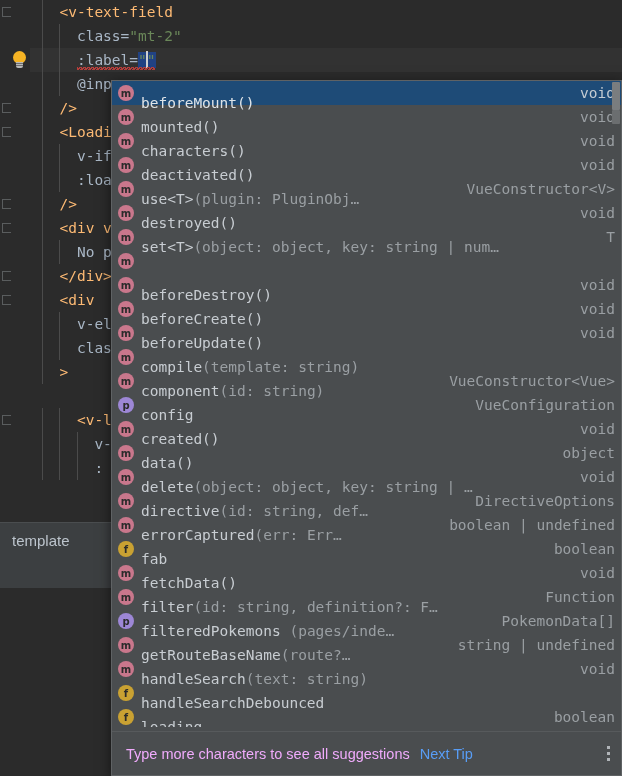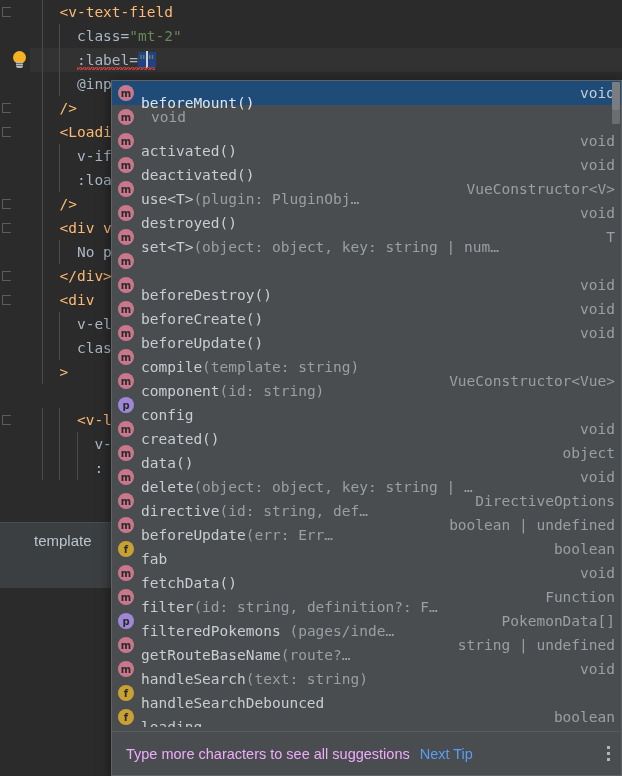--- a/index.html
+++ b/index.html
@@ -106,21 +106,21 @@
     left: 0; top: 522px;
     width: 622px; height: 36px;
     background: #3c3f41;
     border-top: 1px solid #4a4d4f;
     display: flex; align-items: center;
   }
   .breadcrumb-item {
     color: #bcc4cc;
     font-family: "Liberation Sans", sans-serif;
     font-size: 15px;
-    padding-left: 34px;
+    padding-left: 12px;
   }
   .below-breadcrumb {
     position: absolute;
     left: 0; top: 558px;
     width: 622px; height: 30px;
     background: #3c3f41;
   }
   .below-breadcrumb2 {
     position: absolute;
     left: 0; top: 588px;
@@ -258,25 +258,26 @@
 
   <div class="popup">
     <div class="popup-list" id="popup-list">
         <div class="row selected">
           <span class="icon icon-m">m</span>
           <span class="label"><span>beforeMount()</span></span>
           <span class="ret">void</span>
         </div>
         <div class="row">
           <span class="icon icon-m">m</span>
-          <span class="ret">void</span>
-        </div>
-        <div class="row">
-          <span class="icon icon-m">m</span>
-          <span class="label"><span>activated()</span></span>
+          <span class="label"><span>mounted()</span></span>
+          <span class="ret">void</span>
+        </div>
+        <div class="row">
+          <span class="icon icon-m">m</span>
+          <span class="label"><span>characters()</span></span>
           <span class="ret">void</span>
         </div>
         <div class="row">
           <span class="icon icon-m">m</span>
           <span class="label"><span>deactivated()</span></span>
           <span class="ret">void</span>
         </div>
         <div class="row">
           <span class="icon icon-m">m</span>
           <span class="label"><span>use&lt;T&gt;</span><span class="dim">(plugin: PluginObj…</span></span>
@@ -317,20 +318,21 @@
           <span class="ret"></span>
         </div>
         <div class="row">
           <span class="icon icon-m">m</span>
           <span class="label"><span>component</span><span class="dim">(id: string)</span></span>
           <span class="ret">VueConstructor&lt;Vue&gt;</span>
         </div>
         <div class="row">
           <span class="icon icon-p">p</span>
           <span class="label"><span>config</span></span>
+          <span class="ret">VueConfiguration</span>
         </div>
         <div class="row">
           <span class="icon icon-m">m</span>
           <span class="label"><span>created()</span></span>
           <span class="ret">void</span>
         </div>
         <div class="row">
           <span class="icon icon-m">m</span>
           <span class="label"><span>data()</span></span>
           <span class="ret">object</span>
@@ -340,21 +342,21 @@
           <span class="label"><span>delete</span><span class="dim">(object: object, key: string | …</span></span>
           <span class="ret">void</span>
         </div>
         <div class="row">
           <span class="icon icon-m">m</span>
           <span class="label"><span>directive</span><span class="dim">(id: string, def…</span></span>
           <span class="ret">DirectiveOptions</span>
         </div>
         <div class="row">
           <span class="icon icon-m">m</span>
-          <span class="label"><span>beforeUpdate</span><span class="dim">(err: Err…</span></span>
+          <span class="label"><span>errorCaptured</span><span class="dim">(err: Err…</span></span>
           <span class="ret">boolean | undefined</span>
         </div>
         <div class="row">
           <span class="icon icon-f">f</span>
           <span class="label"><span>fab</span></span>
           <span class="ret">boolean</span>
         </div>
         <div class="row">
           <span class="icon icon-m">m</span>
           <span class="label"><span>fetchData()</span></span>

